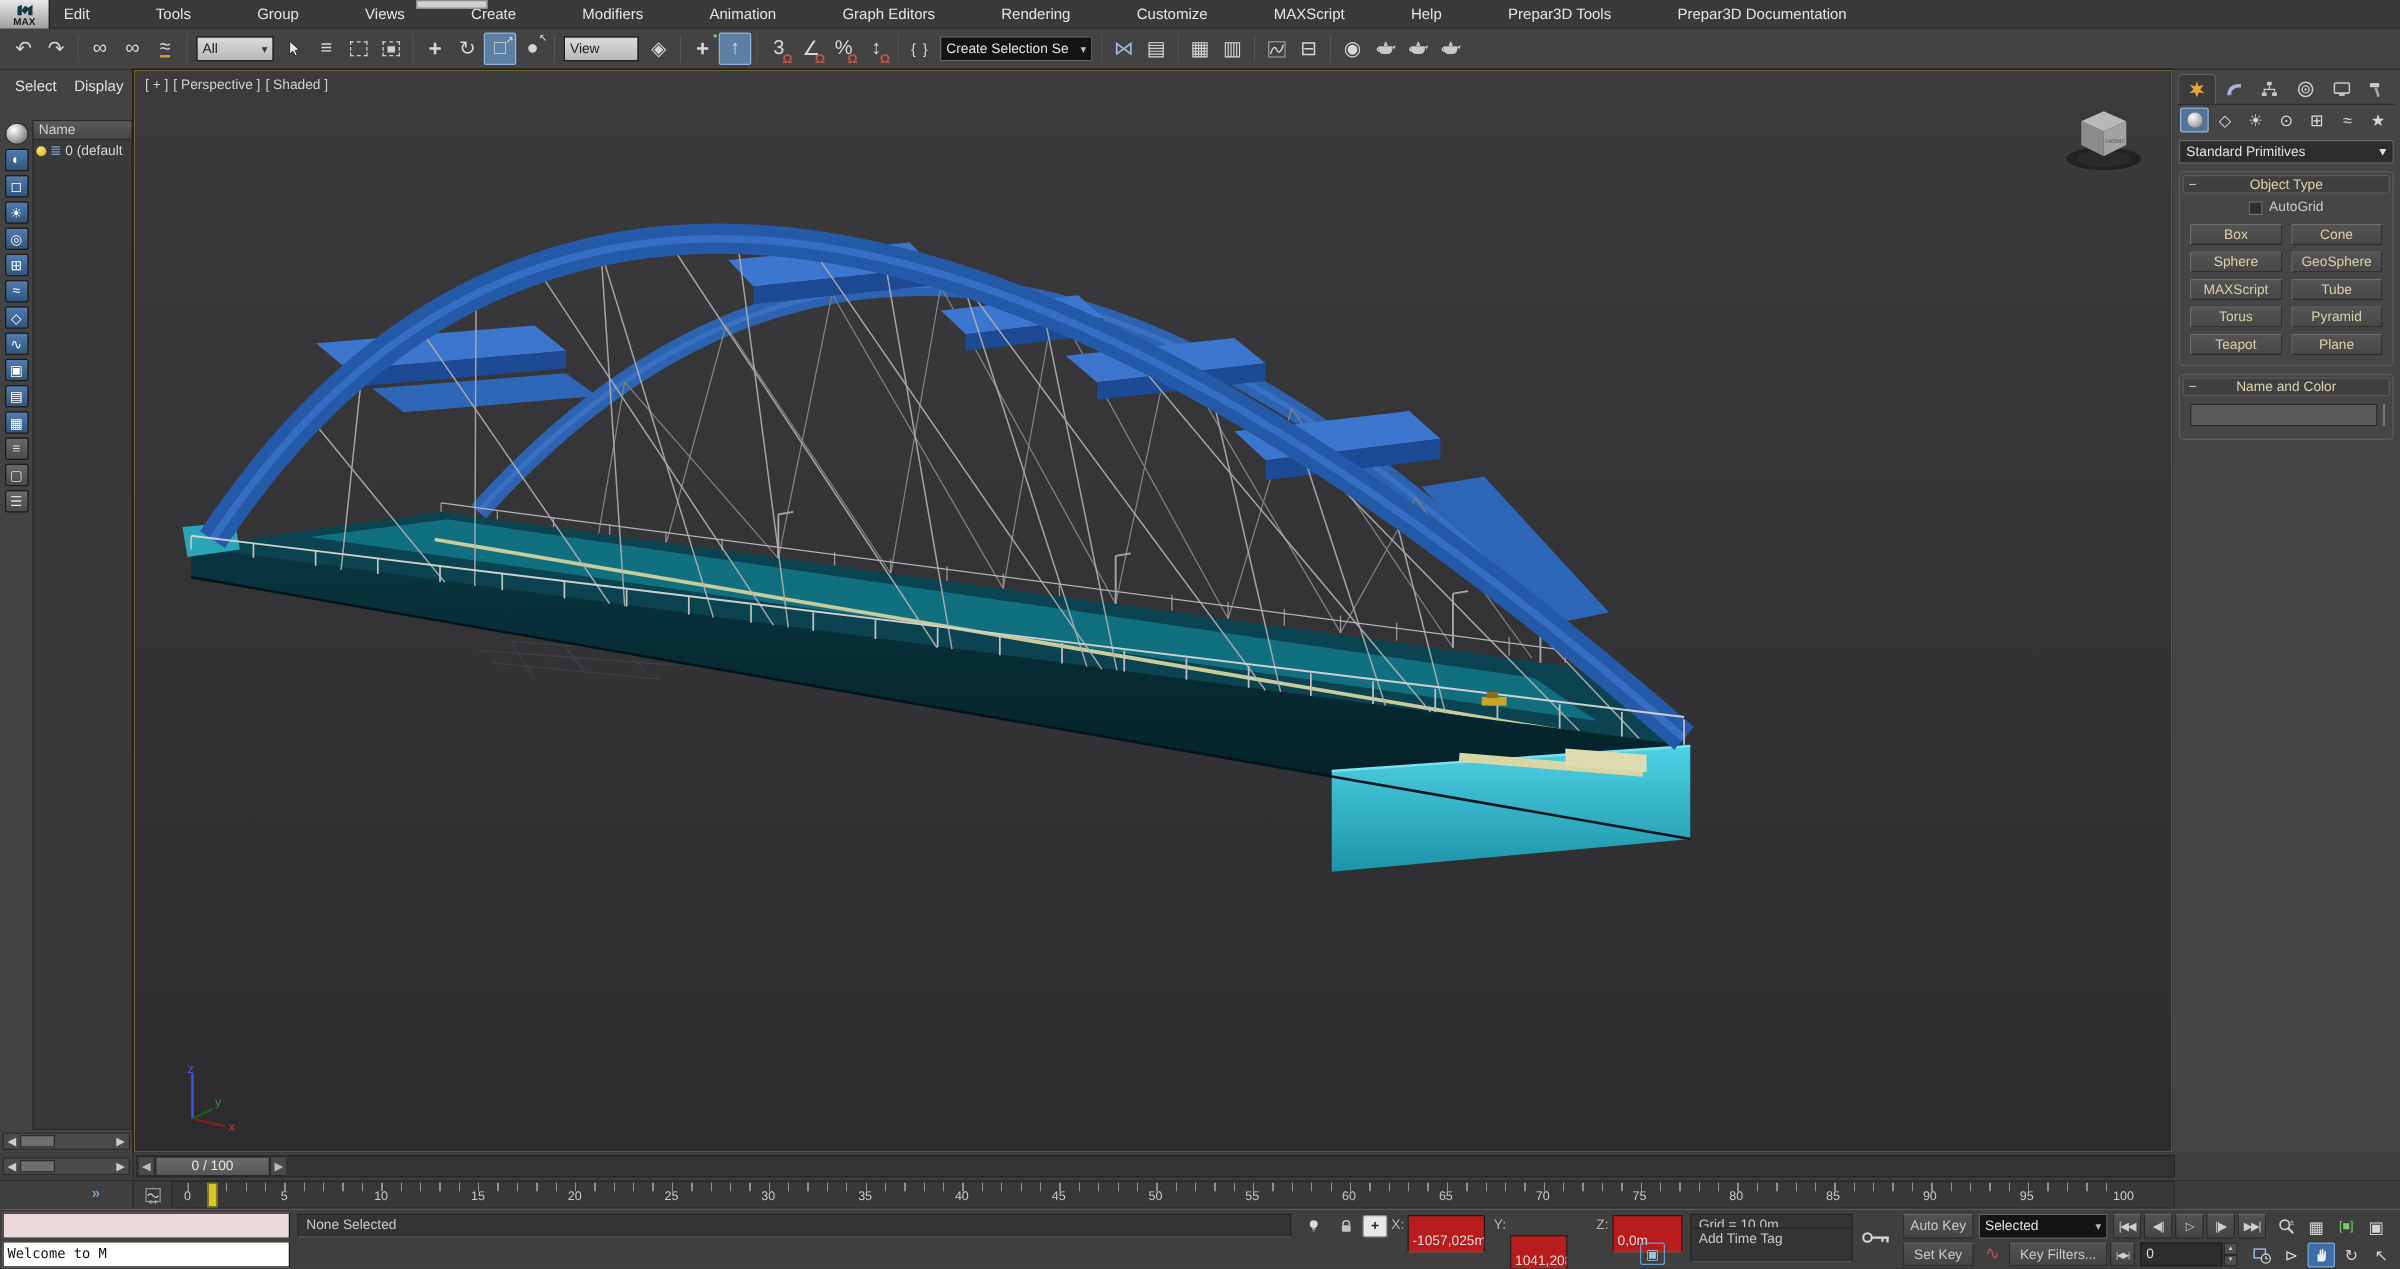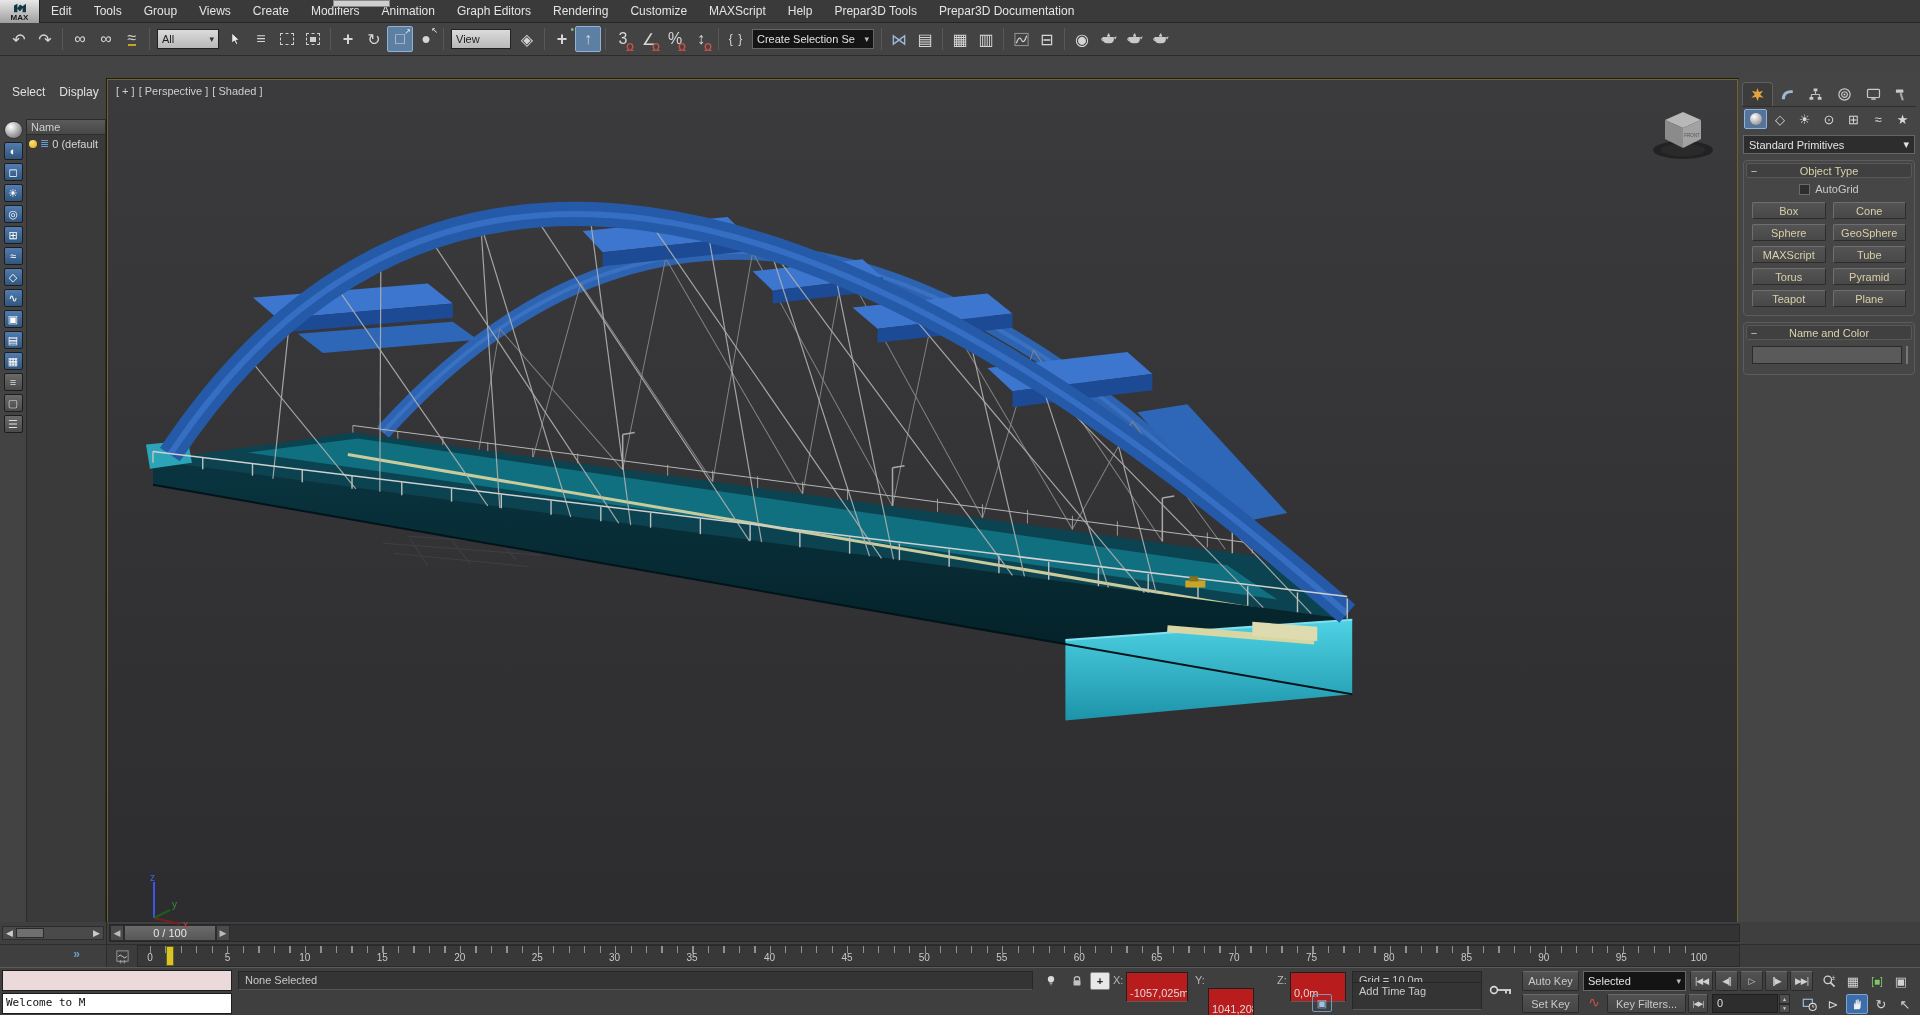--- a/index.html
+++ b/index.html
@@ -7,21 +7,21 @@
   #root{position:relative;width:1920px;height:1015px;background:#444444;
         font-family:"Liberation Sans",sans-serif;font-size:11px;color:#d6d6d6;overflow:hidden;}
 
   
   #menubar{position:absolute;left:0;top:0;width:1920px;height:23px;background:#3a3a3a;
            border-bottom:1px solid #262626;display:flex;align-items:stretch;}
   #appbtn{width:40px;height:23px;background:linear-gradient(#e8e8e8,#9e9e9e);
           display:flex;flex-direction:column;align-items:center;justify-content:center;
           border-right:1px solid #222;cursor:pointer;text-align:center;}
   #appbtn .maxlbl{font-size:8px;font-weight:bold;color:#1b1b1b;line-height:7px;}
-  #menu-items{display:flex;align-items:center;}
+  #menu-items{display:flex;align-items:center;gap:31px;}
   .menu-item{padding:0 11px;height:23px;line-height:23px;color:#e4e4e4;font-size:12px;cursor:pointer;}
   #tb-frag{position:absolute;left:333px;top:0;width:57px;height:7px;background:#cfcfcf;border:1px solid #888;}
 
   
   #toolbar{position:absolute;left:0;top:23px;width:1920px;height:33px;background:#434343;
            border-bottom:1px solid #2c2c2c;display:flex;align-items:center;padding-left:6px;}
   .tb-sep{width:1px;height:22px;background:#2e2e2e;border-right:1px solid #585858;margin:0 4px;}
   .tb-btn{width:26px;height:26px;display:flex;align-items:center;justify-content:center;
           position:relative;border-radius:2px;cursor:pointer;color:#d6d6d6;font-size:16px;}
   .tb-btn.active{background:#5c7fa3;border:1px solid #8fb3d8;}
@@ -36,21 +36,21 @@
   .dashedbox.solid::after{content:"";display:block;width:6px;height:5px;background:#cfcfcf;margin:3px auto;}
   .combo{height:20px;background:linear-gradient(#dcdcdc,#b8b8b8);color:#1d1d1d;border:1px solid #222;
          display:flex;align-items:center;justify-content:space-between;padding:0 4px;margin:0 3px;
          font-size:11px;cursor:pointer;}
   .combo .chev{color:#333;font-size:9px;}
   .combo.dark{background:#141414;color:#e2e2e2;border:1px solid #666;}
   .combo.dark .chev{color:#bbb;}
   .svgi{display:flex;align-items:center;justify-content:center;}
 
   
-  #workspace{position:absolute;left:0;top:56px;width:1920px;height:866px;display:flex;margin-top:23px;}
+  #workspace{position:absolute;left:0;top:56px;width:1920px;height:866px;display:flex;}
 
   
   #explorer{width:107px;height:100%;background:#434343;border-right:1px solid #262626;position:relative;}
   .se-menus{display:flex;gap:14px;padding:6px 0 6px 12px;font-size:12px;color:#e0e0e0;}
   .se-menus span{cursor:pointer;}
   .se-body{position:absolute;left:0;top:40px;right:0;bottom:18px;display:flex;}
   .se-strip{width:26px;display:flex;flex-direction:column;align-items:center;gap:3px;padding-top:2px;}
   .strip-icon{width:19px;height:18px;background:linear-gradient(#527cb0,#30567e);border:1px solid #1d1d1d;
               border-radius:2px;color:#fff;font-size:11px;display:flex;align-items:center;justify-content:center;cursor:pointer;}
   .strip-icon.sphere{background:radial-gradient(circle at 35% 30%,#ffffff,#8a8a8a 70%);border-radius:50%;border:1px solid #333;}

